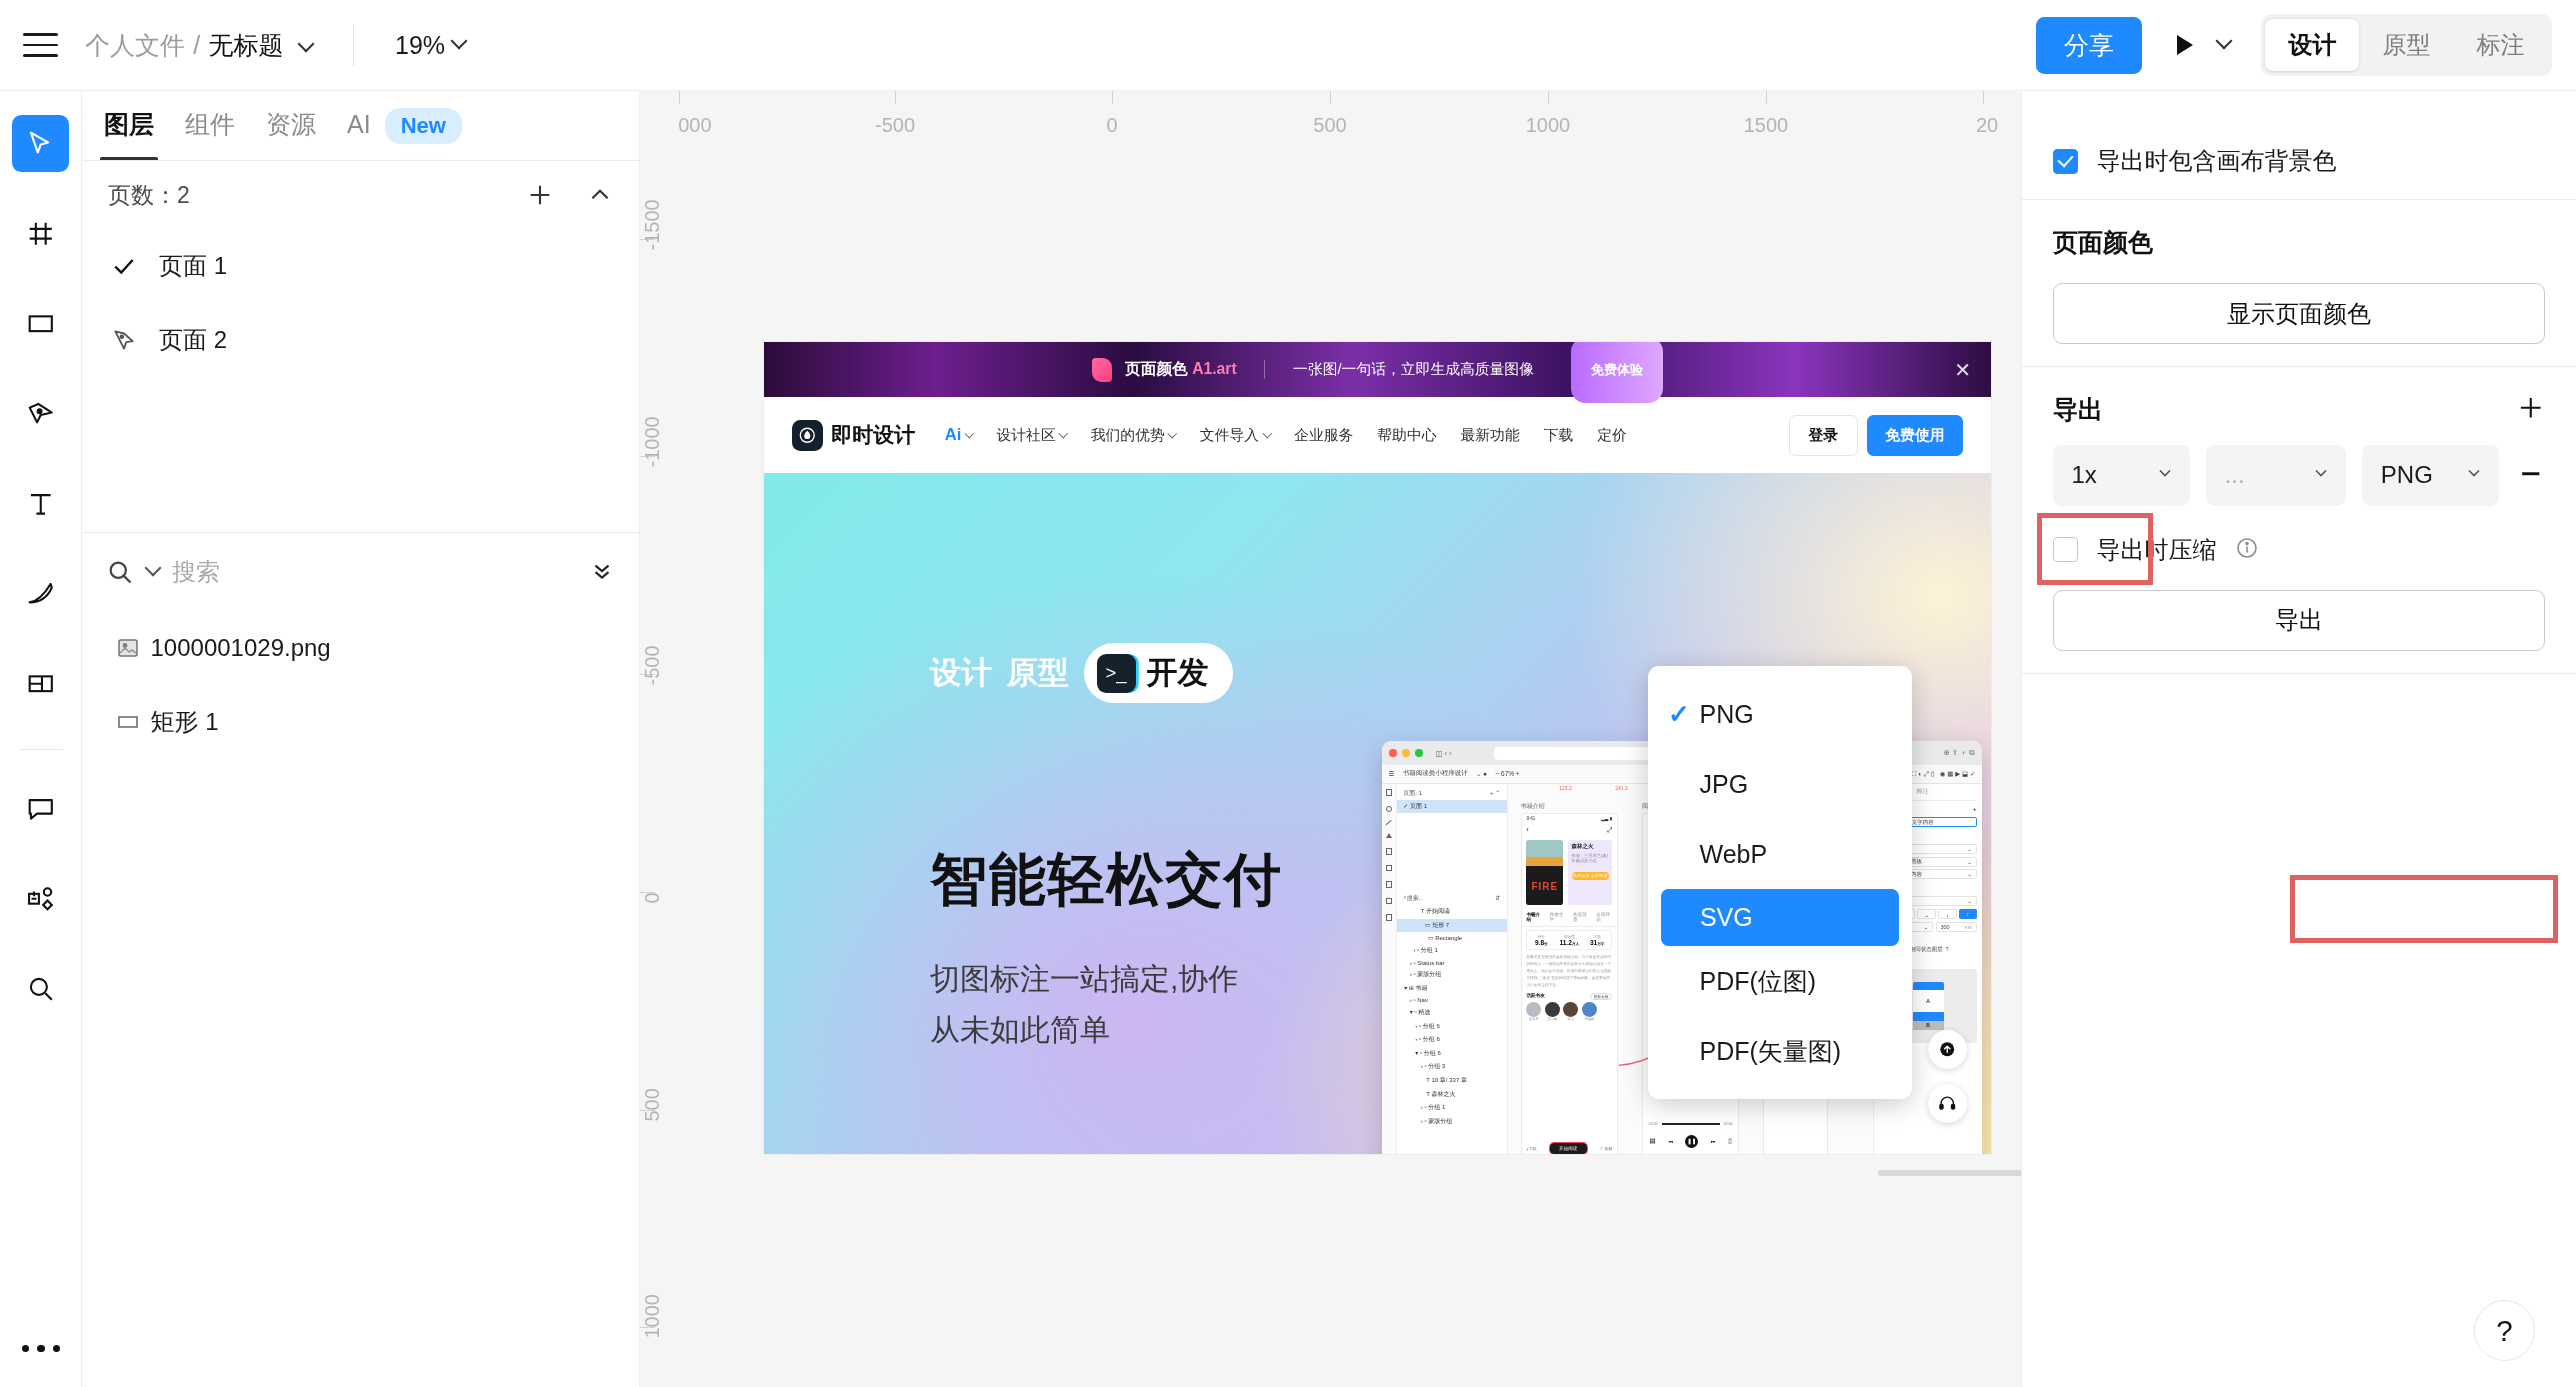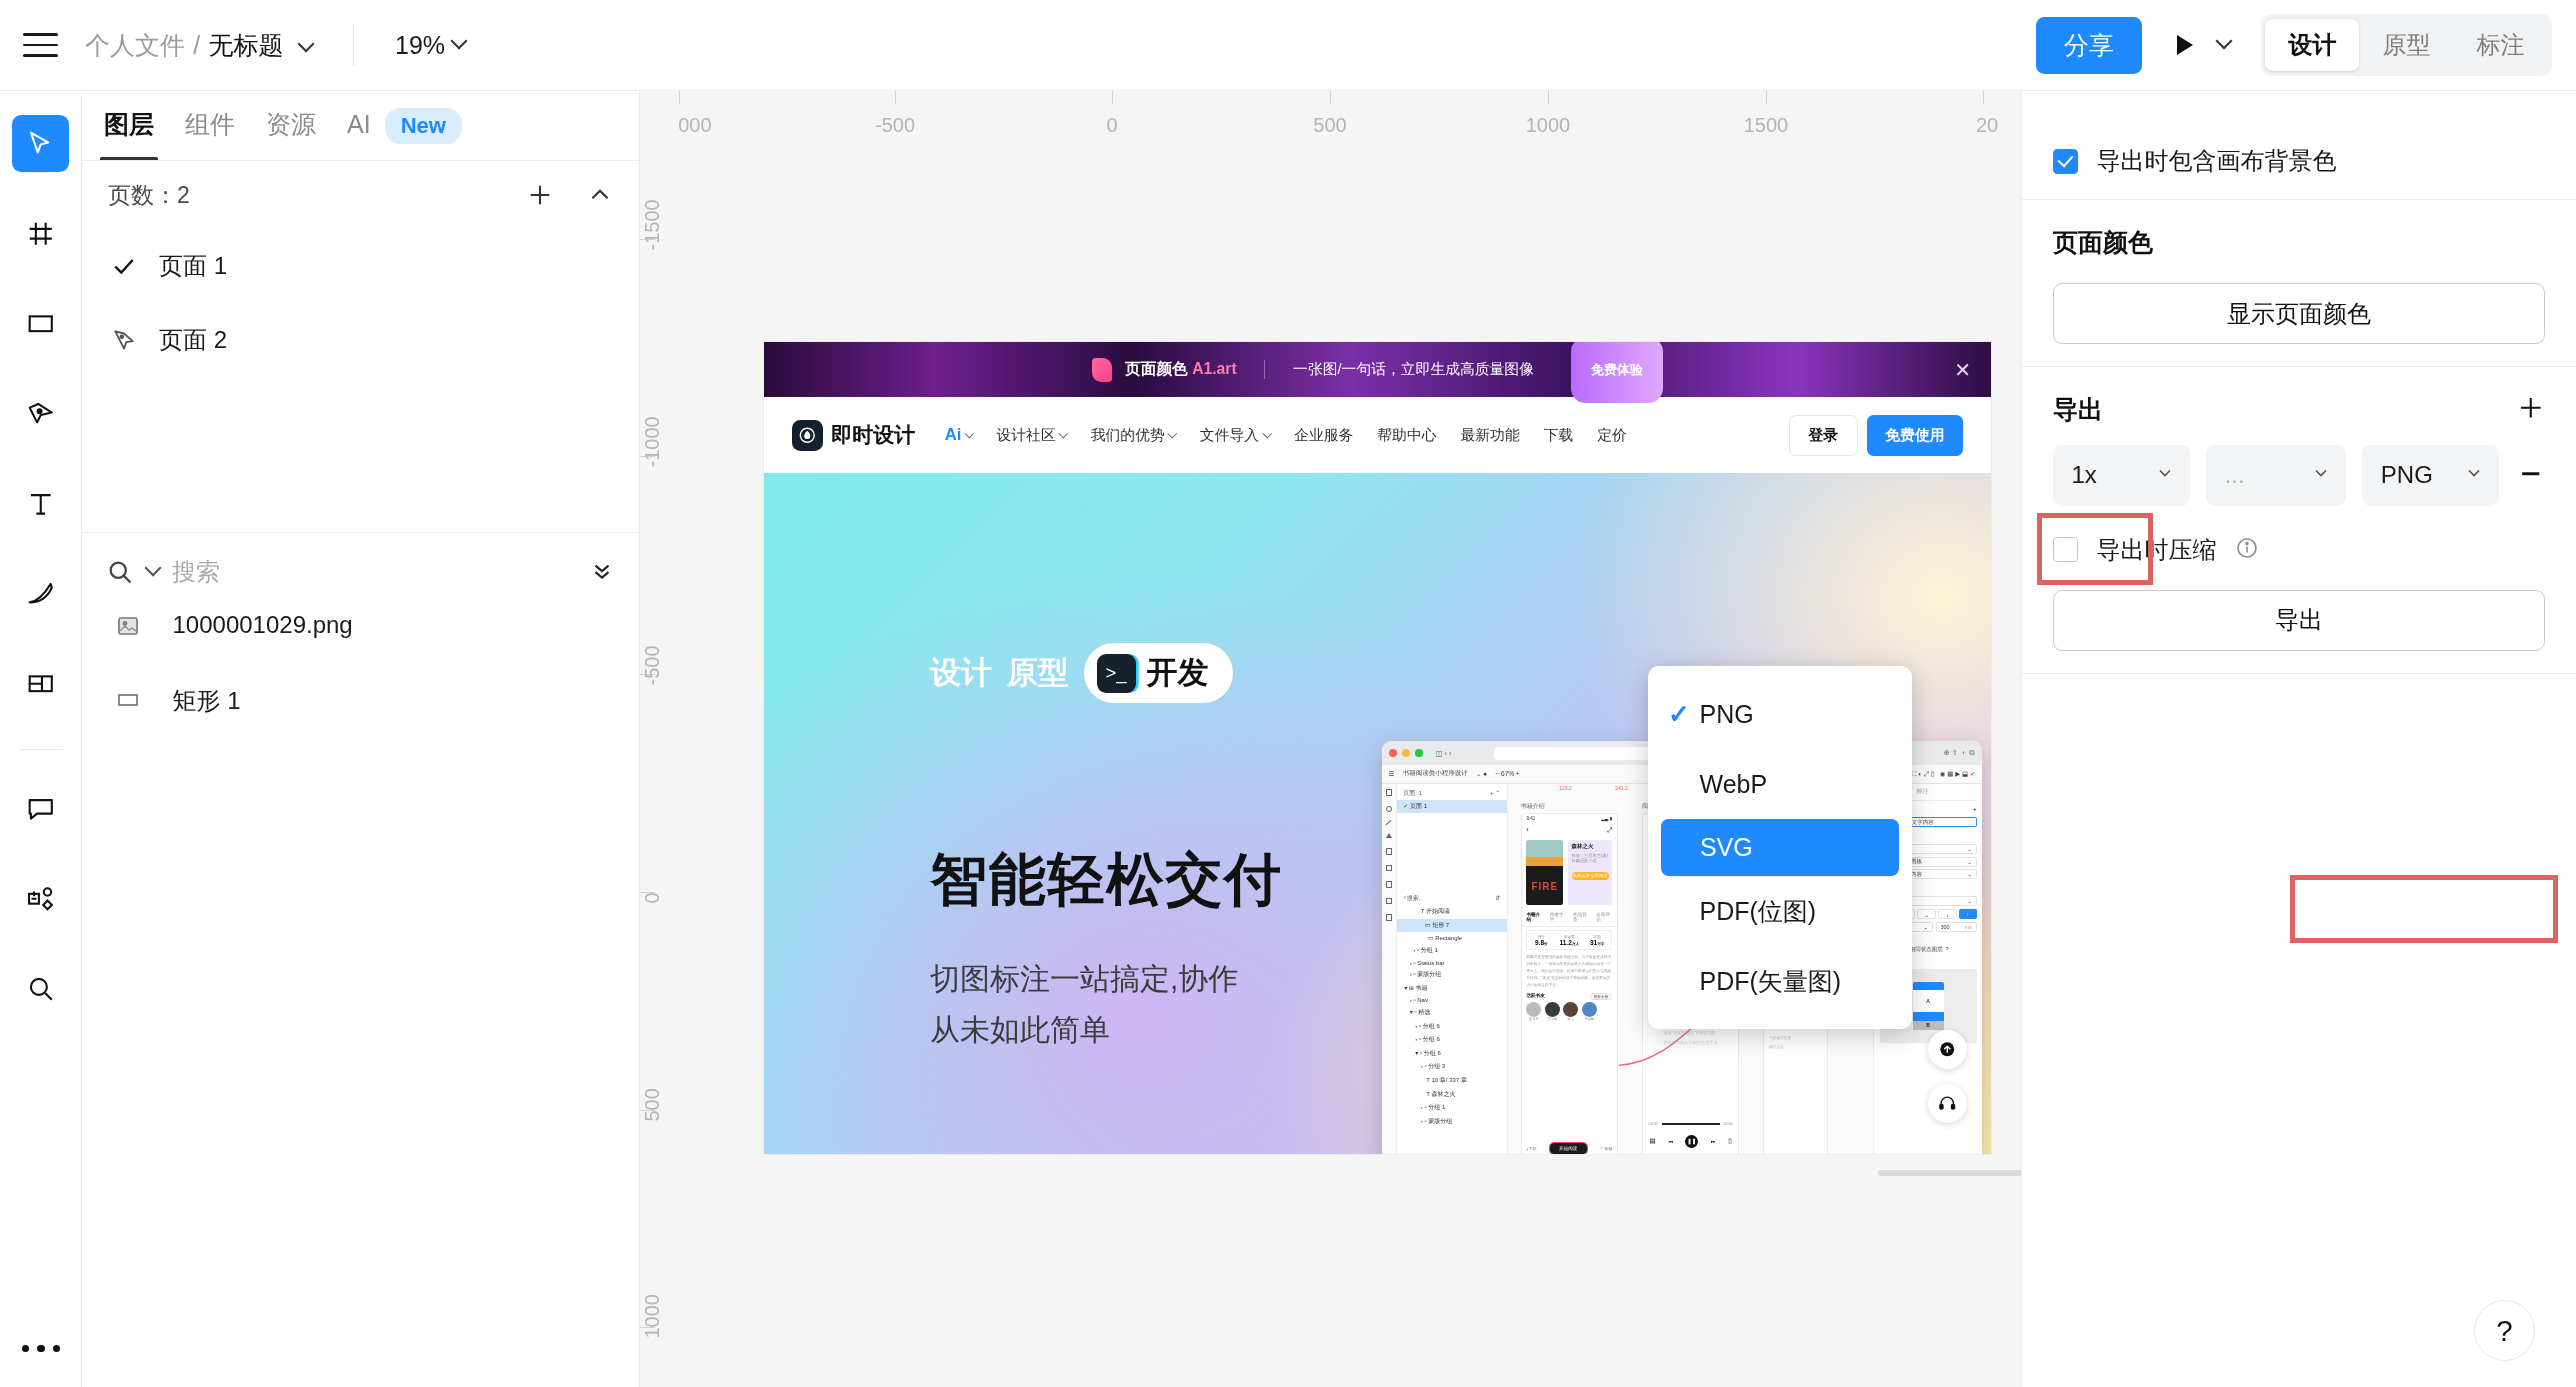--- a/index.html
+++ b/index.html
@@ -88,21 +88,21 @@
 
   .page-row { display: flex; align-items: center; height: 74px; padding: 0 26px; gap: 20px; cursor: pointer; }
   .page-row .pi { width: 31px; height: 31px; display: flex; align-items: center; justify-content: center; }
   .page-row .pl { font-size: 24px; color: #1a1a1a; }
 
   .search-row { display: flex; align-items: center; height: 79px; padding: 0 24px; gap: 13px;
     border-top: 0.9px solid #ececec; margin-top: 155px; }
   .search-ph { font-size: 24px; color: #a9a9a9; }
   .search-right { margin-left: auto; cursor: pointer; }
 
-  .layer-row { display: flex; height: 74px; padding: 0 31px; gap: 30px; cursor: pointer; }
+  .layer-row { display: flex; align-items: center; height: 74px; padding: 0 31px; gap: 8px; cursor: pointer; }
   .layer-row .li { width: 29.5px; height: 29.5px; display: flex; align-items: center; justify-content: center; }
   .layer-row .ll { font-size: 24px; color: #1a1a1a; }
 
   
   .canvaswrap { position: absolute; left: 640px; top: 91px; right: 555px; bottom: 0;
     background: #f5f5f5; overflow: hidden; }
   .ruler-h { position: absolute; left: 0; top: 0; right: 0; height: 55px; background: #f5f5f5; }
   .ruler-v { position: absolute; left: 0; top: 0; bottom: 0; width: 39px; background: #f5f5f5; }
   .ruler-h .tk { position: absolute; top: 0; width: 0.9px; height: 13px; background: #d2d2d2; }
   .ruler-h .lb { position: absolute; top: 23px; font-size: 20px; color: #b4b4b4; transform: translateX(-50%); }
@@ -904,20 +904,24 @@
     <div class="helpbtn">?</div>
   </div>
 
   <div class="dropdown">
     <div class="ditem">
       <span class="tick">✓</span>
       <span>PNG</span>
     </div>
     <div class="ditem">
       <span class="nt"></span>
+        <span>JPG</span>
+    </div>
+    <div class="ditem">
+      <span class="nt"></span>
         <span>WebP</span>
     </div>
     <div class="ditem sel">
       <span class="nt"></span>
         <span>SVG</span>
     </div>
     <div class="ditem">
       <span class="nt"></span>
         <span>PDF(位图)</span>
     </div>

